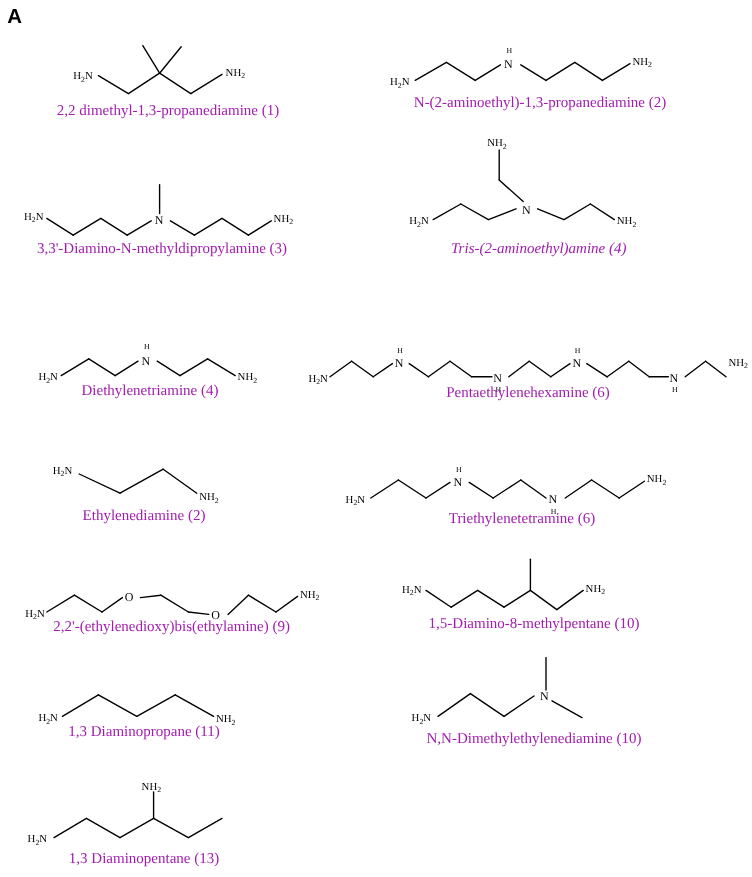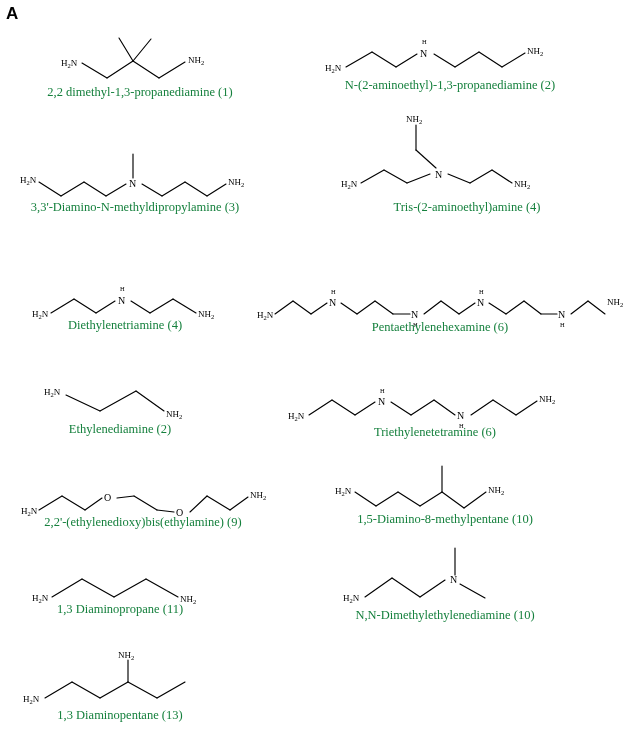--- a/index.html
+++ b/index.html
@@ -39,21 +39,21 @@
   .structure svg {
     display: block;
     overflow: visible;
   }
   .caption {
     position: absolute;
     text-align: center;
     font-family: "Liberation Serif", serif;
     font-size: 12.5px;
     line-height: 15px;
-    color: #15803d;
+    color: #a21caf;
     white-space: nowrap;
   }
   
   .atom {
     font-family: "Liberation Serif", serif;
     font-size: 9px;
     fill: #000000;
   }
   .atom-sub {
     font-family: "Liberation Serif", serif;
@@ -146,21 +146,21 @@
         <path class="bond" d="M 108 62 L 130 71"></path>
         <path class="bond" d="M 130 71 L 152 58"></path>
         <path class="bond" d="M 152 58 L 172 71"></path>
       </g>
       <text class="atom" x="66" y="10">NH<tspan class="atom-sub" dy="2">2</tspan></text>
       <text class="atom" x="1" y="75">H<tspan class="atom-sub" dy="2">2</tspan><tspan class="atom" dy="-2">N</tspan></text>
       <text class="atom-big" x="95" y="66">N</text>
       <text class="atom" x="174" y="75">NH<tspan class="atom-sub" dy="2">2</tspan></text>
     </svg>
   </div>
-  <div class="caption" style="left:347px; top:200px; width:240px;">Tris-(2-aminoethyl)amine (4)</div>
+  <div class="caption" style="left:329px; top:200px; width:240px;font-style:italic;">Tris-(2-aminoethyl)amine (4)</div>
 
   <div class="structure" style="left:30px; top:282px;">
     <svg width="190" height="42" viewBox="0 0 190 42">
       <g>
         <path class="bond" d="M 21 31 L 44 17"></path>
         <path class="bond" d="M 44 17 L 66 31"></path>
         <path class="bond" d="M 66 31 L 85 19"></path>
         <path class="bond" d="M 101 19 L 120 31"></path>
         <path class="bond" d="M 120 31 L 143 17"></path>
         <path class="bond" d="M 143 17 L 166 31"></path>

